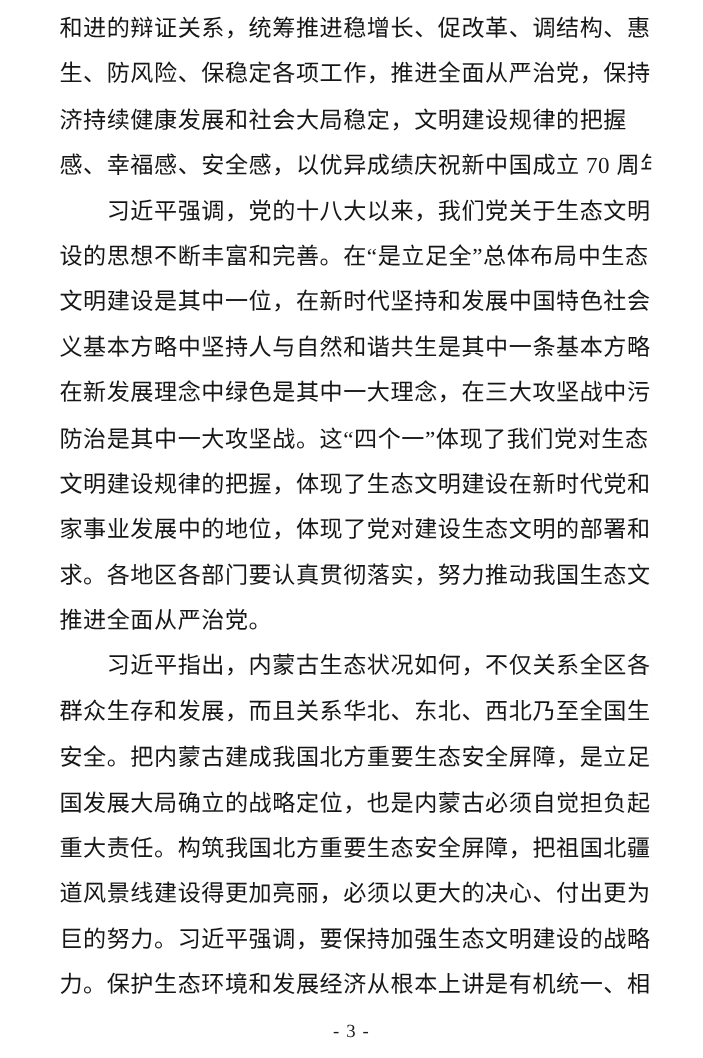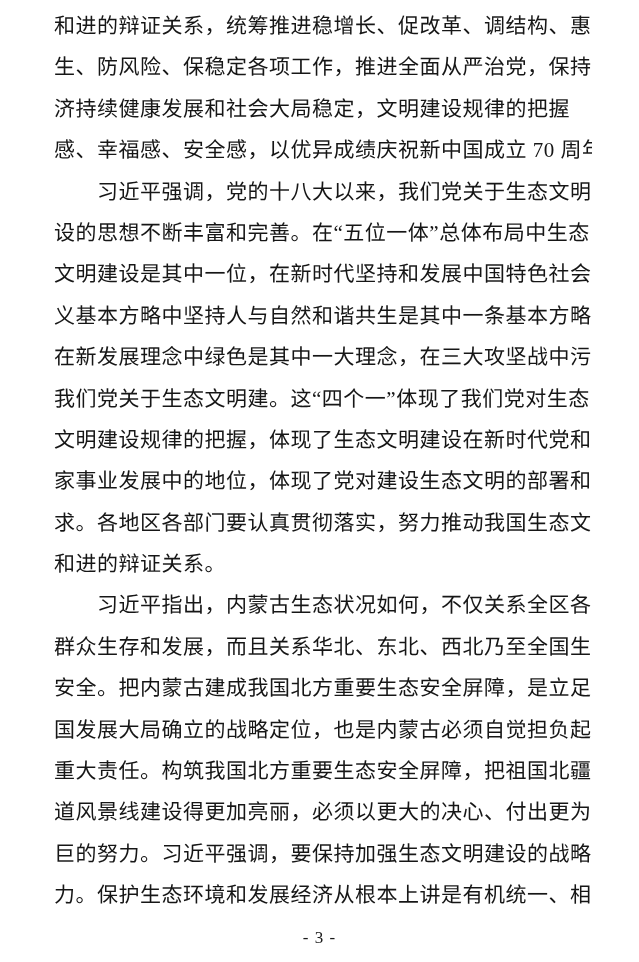--- a/index.html
+++ b/index.html
@@ -50,29 +50,29 @@
 </head>
 <body>
 
 <div class="page">
   <div class="page-body">
     <div class="line">和进的辩证关系，统筹推进稳增长、促改革、调结构、惠民</div>
     <div class="line">生、防风险、保稳定各项工作，推进全面从严治党，保持经</div>
     <div class="line">济持续健康发展和社会大局稳定，文明建设规律的把握</div>
     <div class="line">感、幸福感、安全感，以优异成绩庆祝新中国成立 70 周年。</div>
     <div class="line">　　习近平强调，党的十八大以来，我们党关于生态文明建</div>
-    <div class="line">设的思想不断丰富和完善。在“五位一体”总体布局中生态</div>
+    <div class="line">设的思想不断丰富和完善。在“是立足全”总体布局中生态</div>
     <div class="line">文明建设是其中一位，在新时代坚持和发展中国特色社会主</div>
     <div class="line">义基本方略中坚持人与自然和谐共生是其中一条基本方略，</div>
     <div class="line">在新发展理念中绿色是其中一大理念，在三大攻坚战中污染</div>
-    <div class="line">我们党关于生态文明建。这“四个一”体现了我们党对生态</div>
+    <div class="line">防治是其中一大攻坚战。这“四个一”体现了我们党对生态</div>
     <div class="line">文明建设规律的把握，体现了生态文明建设在新时代党和国</div>
     <div class="line">家事业发展中的地位，体现了党对建设生态文明的部署和要</div>
     <div class="line">求。各地区各部门要认真贯彻落实，努力推动我国生态文明</div>
-    <div class="line">和进的辩证关系。</div>
+    <div class="line">推进全面从严治党。</div>
     <div class="line">　　习近平指出，内蒙古生态状况如何，不仅关系全区各族</div>
     <div class="line">群众生存和发展，而且关系华北、东北、西北乃至全国生态</div>
     <div class="line">安全。把内蒙古建成我国北方重要生态安全屏障，是立足全</div>
     <div class="line">国发展大局确立的战略定位，也是内蒙古必须自觉担负起的</div>
     <div class="line">重大责任。构筑我国北方重要生态安全屏障，把祖国北疆这</div>
     <div class="line">道风景线建设得更加亮丽，必须以更大的决心、付出更为艰</div>
     <div class="line">巨的努力。习近平强调，要保持加强生态文明建设的战略定</div>
     <div class="line">力。保护生态环境和发展经济从根本上讲是有机统一、相辅</div>
   </div>
   <div class="page-footer">

